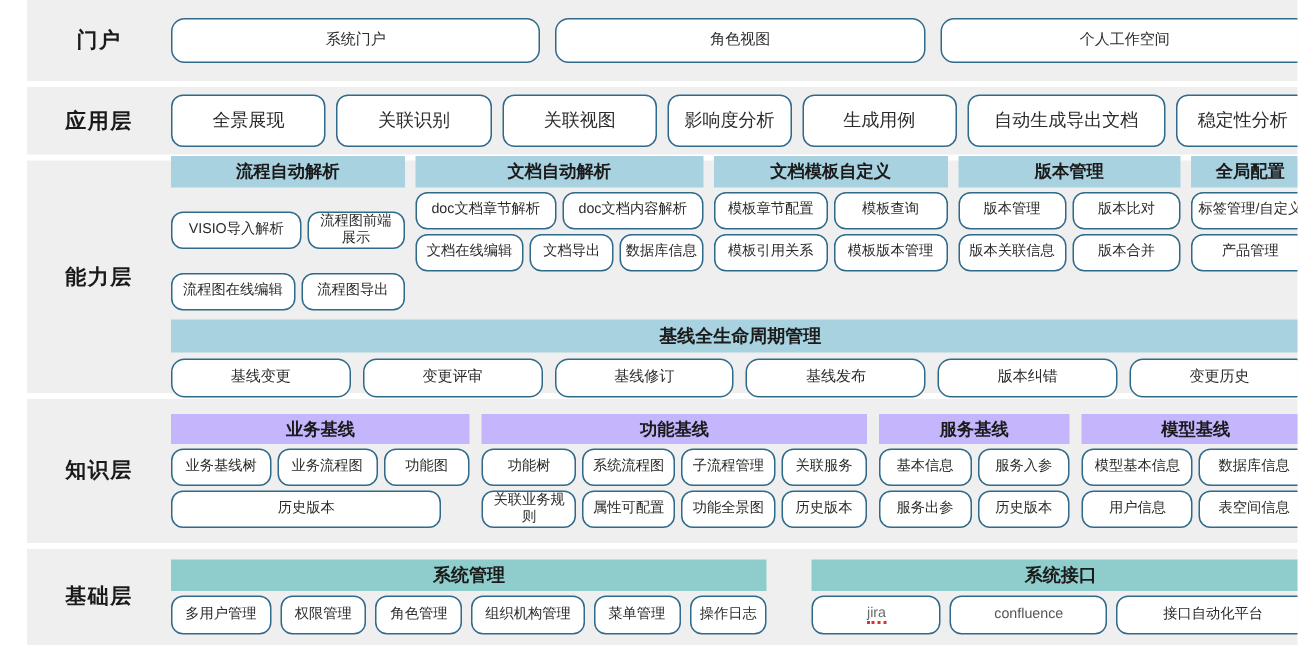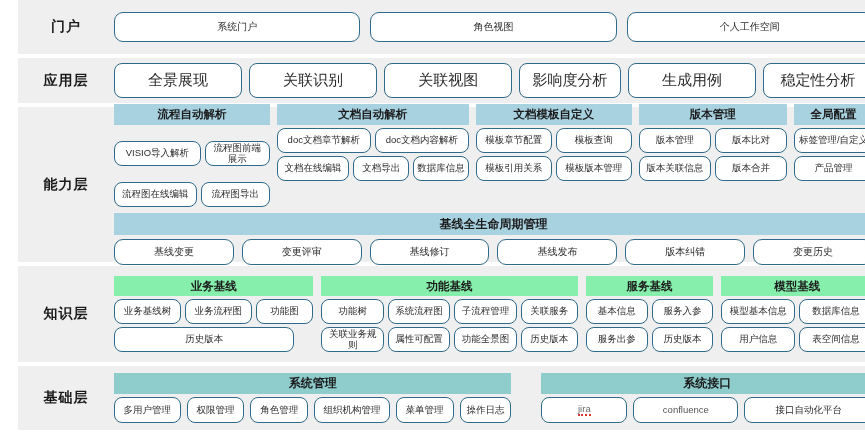--- a/index.html
+++ b/index.html
@@ -91,21 +91,21 @@
   
   .app-row {
     display: flex;
     gap: 7px;
     width: 100%;
   }
   .app-row .pill {
     flex: 1 1 0;
     height: 35px;
     min-height: 26px;
-    font-size: 15px;
+    font-size: 12px;
   }
 
   
   .cap-groups {
     display: flex;
     gap: 7px;
     width: 100%;
     align-items: flex-start;
   }
   .cap-group {
@@ -157,21 +157,21 @@
   .lifecycle .grp-row { gap: 8px; }
 
   
   .know-groups {
     display: flex;
     gap: 8px;
     width: 100%;
     align-items: flex-start;
   }
   .know-groups .grp-head {
-    background: #86efac;
+    background: #c4b5fd;
     height: 20px;
     font-size: 11.5px;
   }
   .know-groups .grp-row .pill {
     height: 25px;
     min-height: 25px;
   }
 
   
   .base-groups {
@@ -216,20 +216,21 @@
 
   <div class="layer" id="layer-application" style="height:45px;">
     <div class="layer-label">应用层</div>
     <div class="layer-body">
       <div class="app-row">
         <div class="pill">全景展现</div>
         <div class="pill">关联识别</div>
         <div class="pill">关联视图</div>
         <div class="pill" style="flex:0.78 1 0;">影响度分析</div>
         <div class="pill">生成用例</div>
+        <div class="pill" style="flex:1.3 1 0;">自动生成导出文档</div>
         <div class="pill" style="flex:0.85 1 0;">稳定性分析</div>
       </div>
     </div>
   </div>
 
   <div class="layer" id="layer-capability" style="height:155px;">
     <div class="layer-label">能力层</div>
     <div class="layer-body">
 
       <div class="cap-groups">

